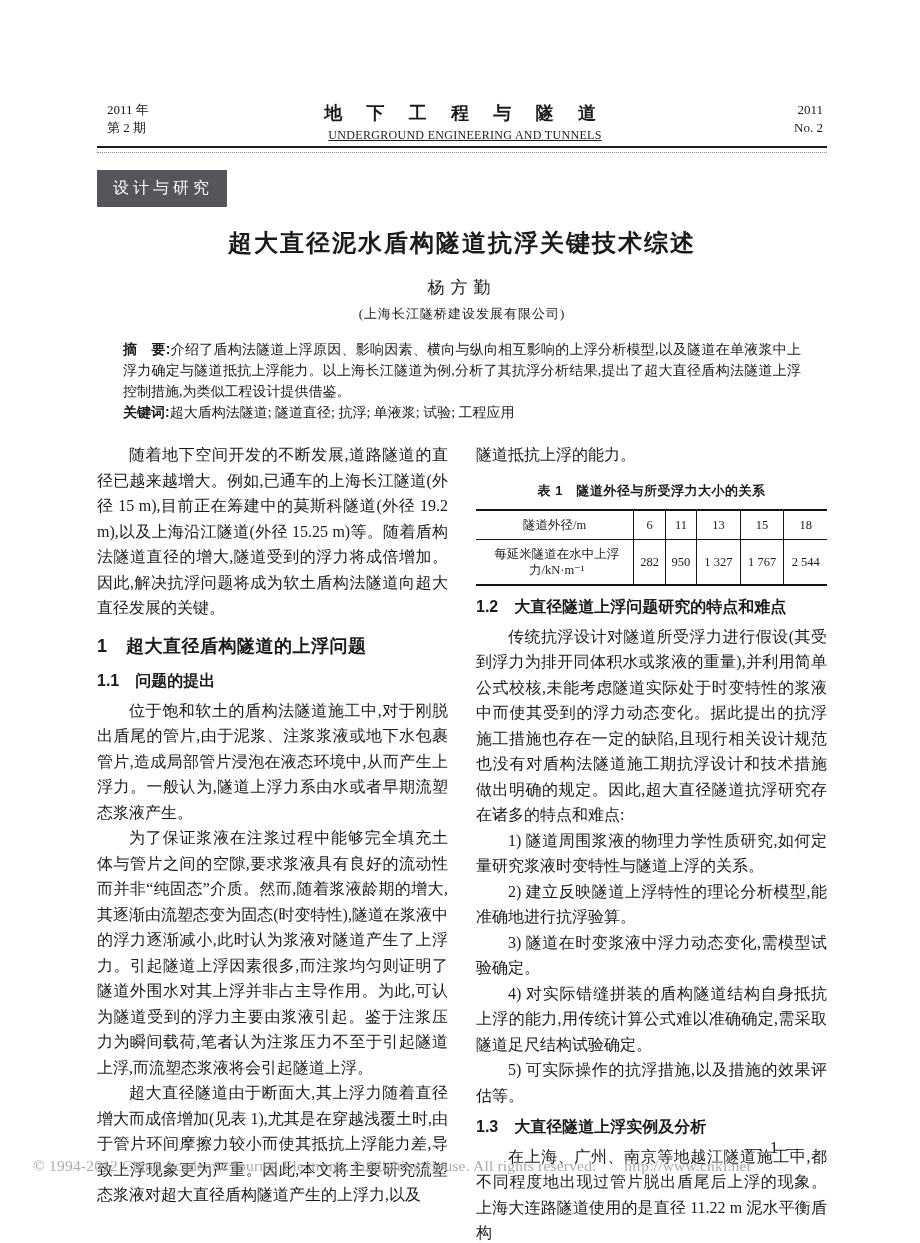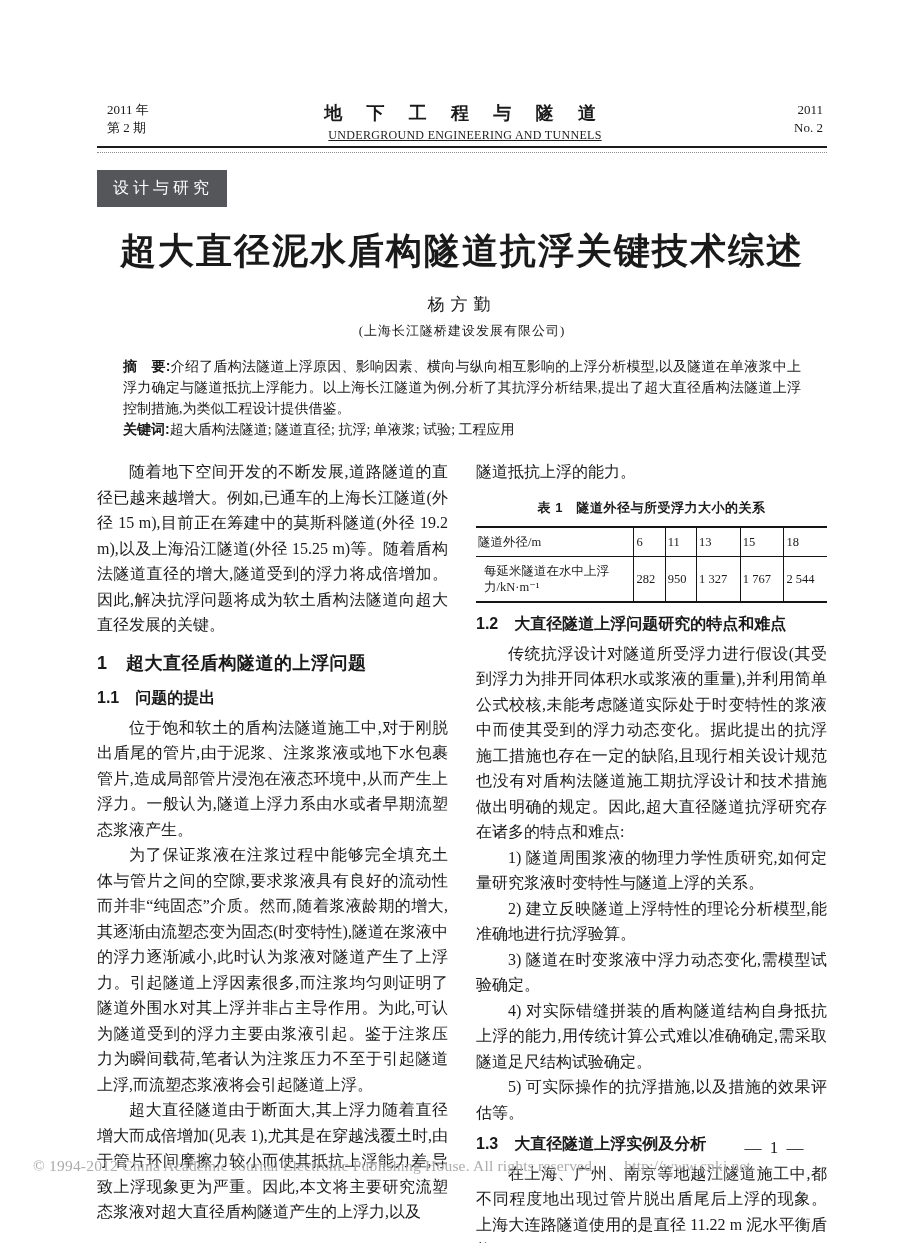--- a/index.html
+++ b/index.html
@@ -23,39 +23,39 @@
   .header-rule{margin-top:3px;height:4px;border-top:2px solid #1c1c1c;border-bottom:1px dotted #8a8a8a;}
   
   .badge{
     display:inline-block;margin-top:17px;
     background:#55565a;color:#ffffff;
     font-family:Liberation Mono, monospace;
     font-size:16px;letter-spacing:4px;
     padding:8px 14px 8px 16px;
   }
   
-  .title{margin:20px 0 0 0;text-align:center;font-size:36px;font-weight:600;letter-spacing:2px;}
+  .title{margin:20px 0 0 0;text-align:center;font-size:24px;font-weight:600;letter-spacing:2px;}
   .author{margin-top:17px;text-align:center;font-size:17px;letter-spacing:6px;}
   .affil{margin-top:6px;text-align:center;font-size:13px;letter-spacing:1px;}
   
   .abstract{margin:16px 26px 0 26px;font-size:14px;line-height:21px;text-align:justify;}
   .abstract p{margin:0;}
   .abs-label{font-family:"Liberation Sans","DejaVu Sans",sans-serif;font-weight:bold;}
   
   .columns{display:flex;gap:28px;margin-top:19px;}
   .col{flex:1;min-width:0;font-size:16px;line-height:25.5px;text-align:justify;}
   .body-p{margin:0;}
   .indent{text-indent:2em;}
   .sec1{font-family:"Liberation Sans","DejaVu Sans",sans-serif;font-size:18px;font-weight:bold;margin:13px 0 9px 0;letter-spacing:0.5px;}
   .sec2{font-family:"Liberation Sans","DejaVu Sans",sans-serif;font-size:16px;font-weight:bold;margin:6px 0 4px 0;}
   
   .tbl-caption{font-family:"Liberation Sans","DejaVu Sans",sans-serif;font-size:13px;font-weight:bold;text-align:center;margin:10px 0 6px 0;letter-spacing:0.5px;}
   table.tbl{width:100%;border-collapse:collapse;font-size:12.5px;line-height:16px;
     border-top:2px solid #151515;border-bottom:2px solid #151515;margin-bottom:8px;}
-  table.tbl td{border-left:1px solid #151515;padding:6px 2px;vertical-align:middle;}
+  table.tbl td{border-left:1px solid #151515;text-align:center;padding:6px 2px;vertical-align:middle;}
   table.tbl td:first-child{border-left:none;width:45%;}
   table.tbl tr:first-child td{border-bottom:1px solid #151515;}
   td.lbl-left{text-align:left;padding-left:8px !important;padding-right:4px !important;}
   
   .pageno{position:absolute;left:720px;top:1138px;width:110px;text-align:center;font-size:17px;letter-spacing:2px;}
   .footer{position:absolute;left:33px;top:1157px;width:860px;font-size:15.5px;color:#ababab;letter-spacing:0.2px;}
   .furl{margin-left:28px;}
 </style>
 </head>
 <body>

